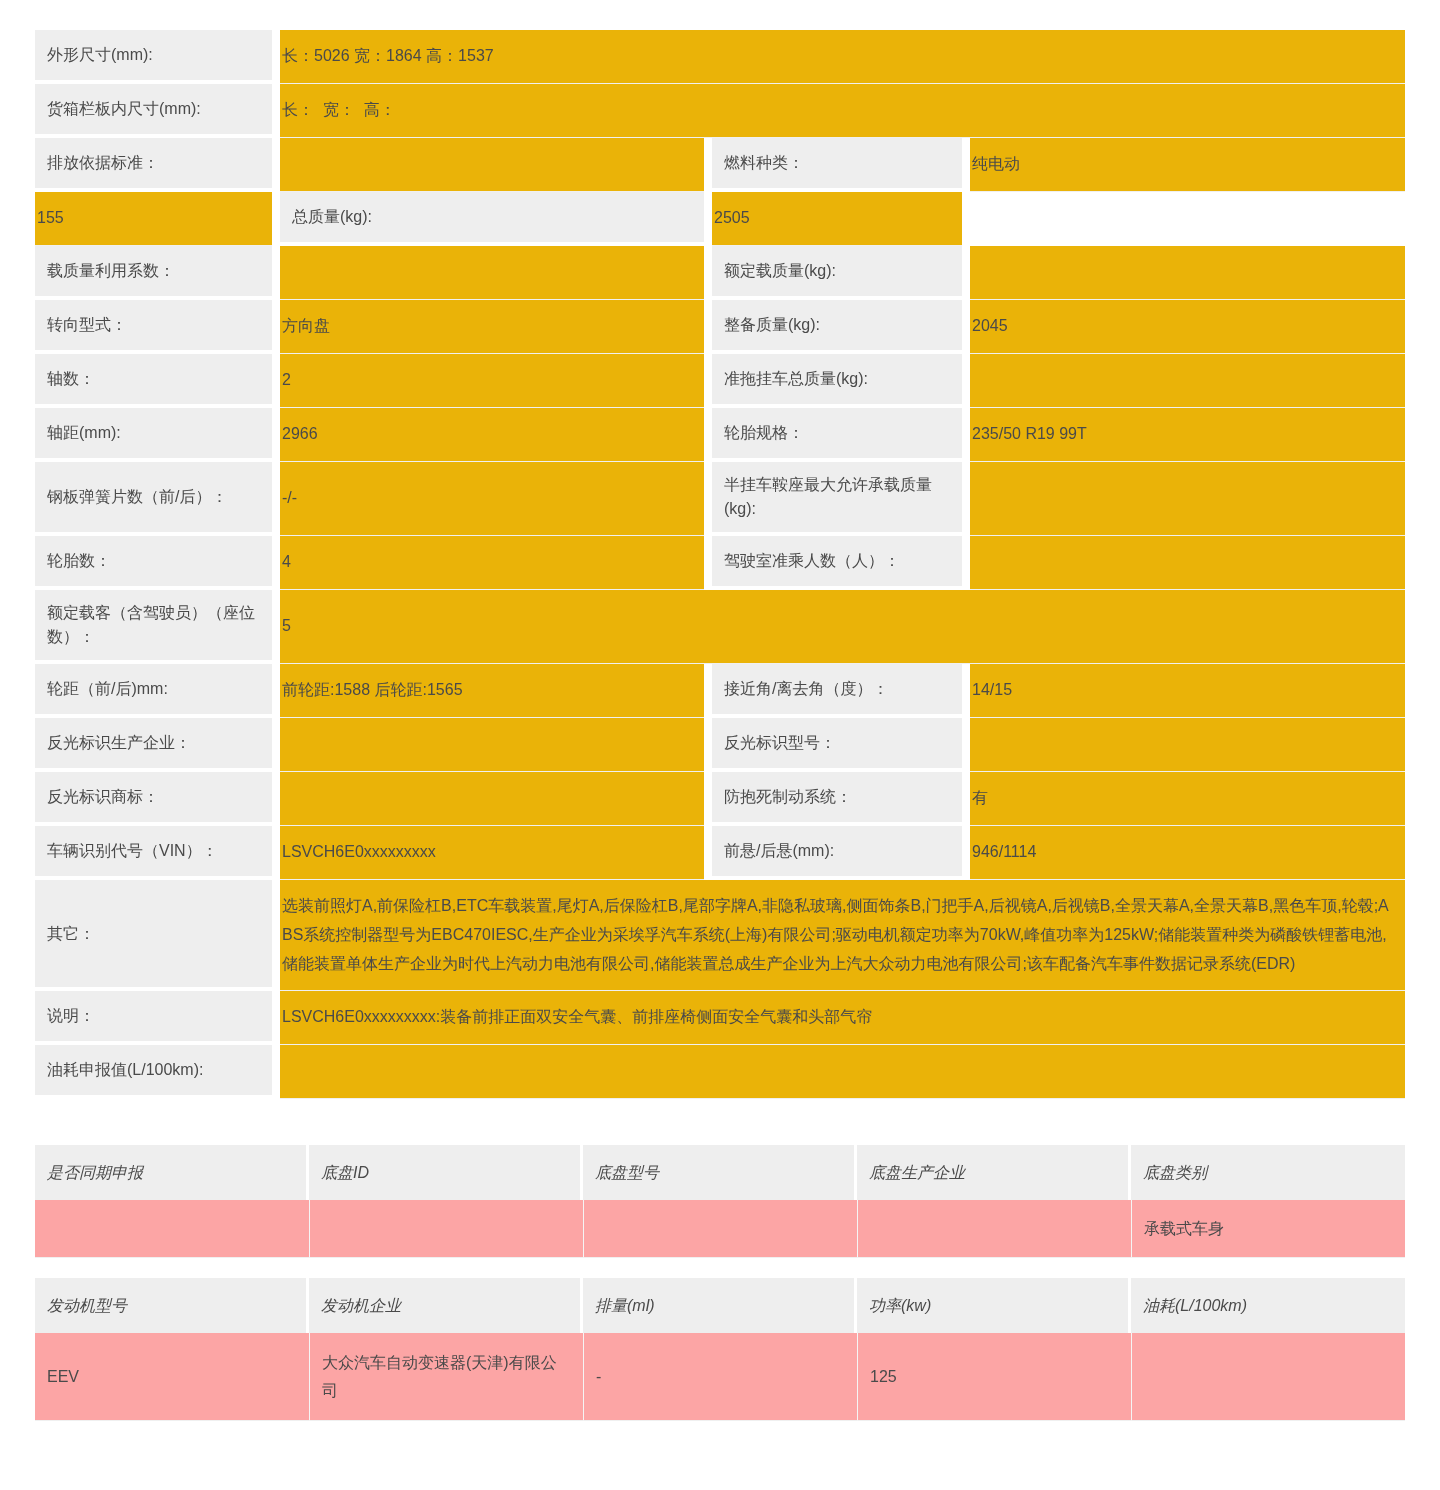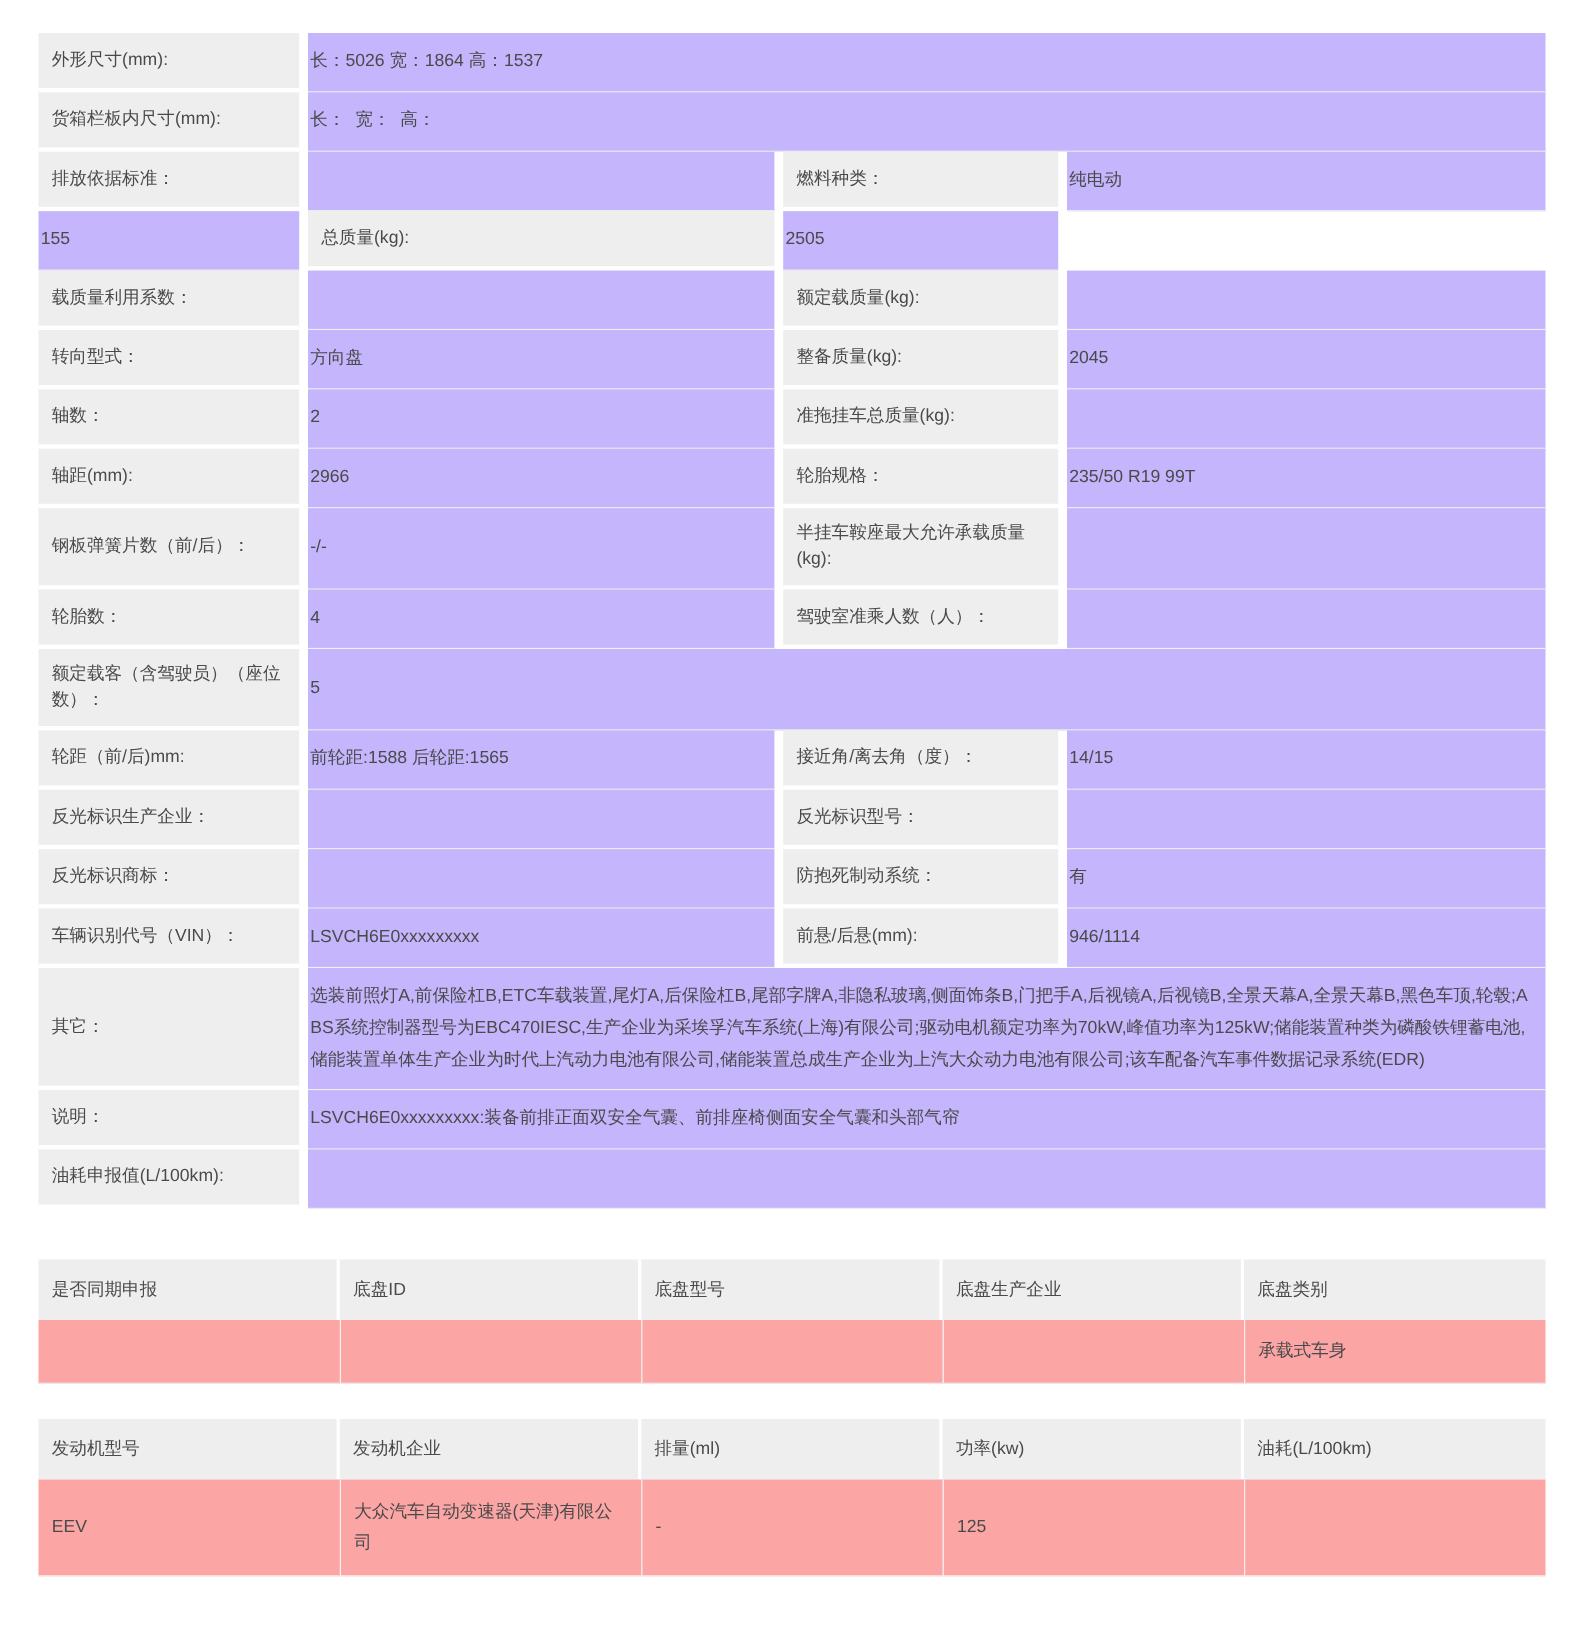--- a/index.html
+++ b/index.html
@@ -26,46 +26,47 @@
   .spec-row.tall { min-height: 74px; }
   .cell-label {
     background: #eeeeee;
     border-bottom: 4px solid #ffffff;
     padding: 0 12px;
     display: flex;
     align-items: center;
     line-height: 1.5;
   }
   .cell-value {
-    background: #c4b5fd;
+    background: #eab308;
     border-bottom: 1px solid #f0f0f0;
     padding: 12px 10px 12px 2px;
     display: flex;
     align-items: center;
     line-height: 1.8;
     white-space: pre-wrap;
     word-break: break-all;
   }
   .cell-value.span3 { grid-column: 2 / 5; }
   
   .sub-table { width: 1370px; }
   .sub-table.chassis { margin-top: 46px; }
-  .sub-table.engine  { margin-top: 32px; }
+  .sub-table.engine  { margin-top: 20px; }
   .t-row {
     display: grid;
     grid-template-columns: repeat(5, 1fr);
   }
   .t-head .th {
     background: #eeeeee;
     padding: 16px 12px;
     border-right: 3px solid #ffffff;
     display: flex;
     align-items: center;
     line-height: 1.4;
     min-height: 55px;
+    font-style: italic;
   }
   .t-head .th:last-child { border-right: none; }
   .t-body .td {
     background: #fca5a5;
     border-bottom: 1px solid #f0f0f0;
     border-left: 1px solid #f5f5f5;
     padding: 14px 12px;
     display: flex;
     align-items: center;
     line-height: 1.75;

